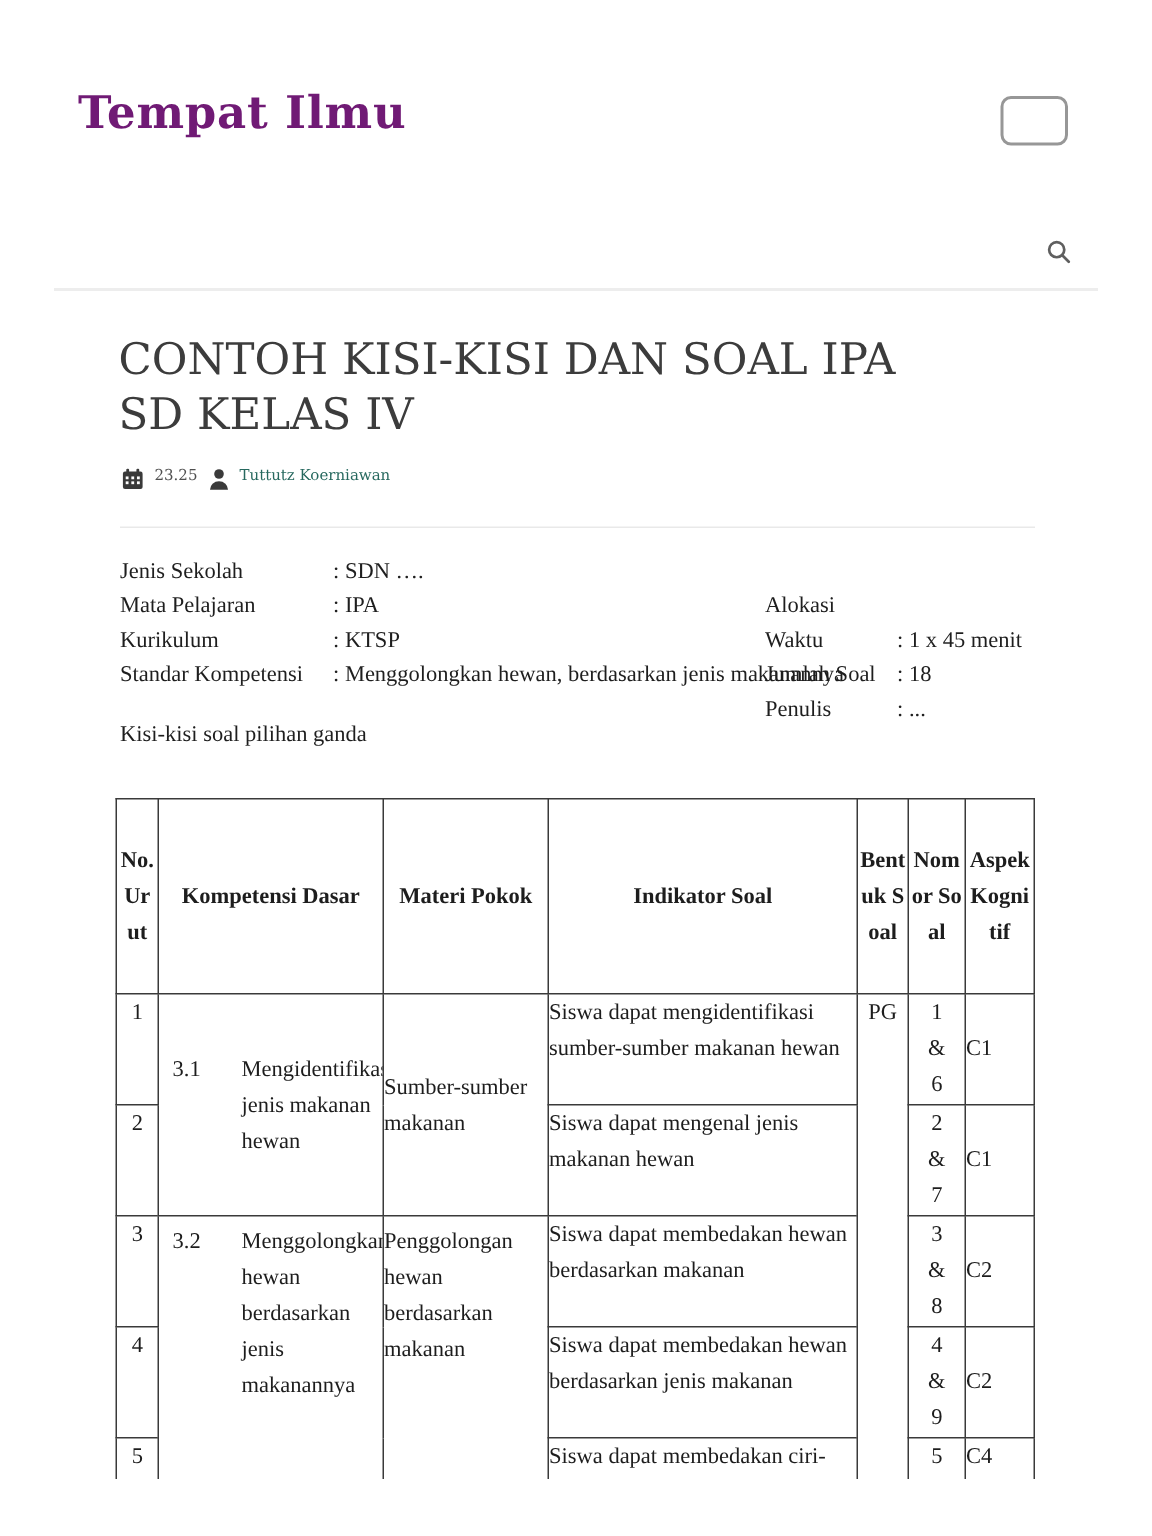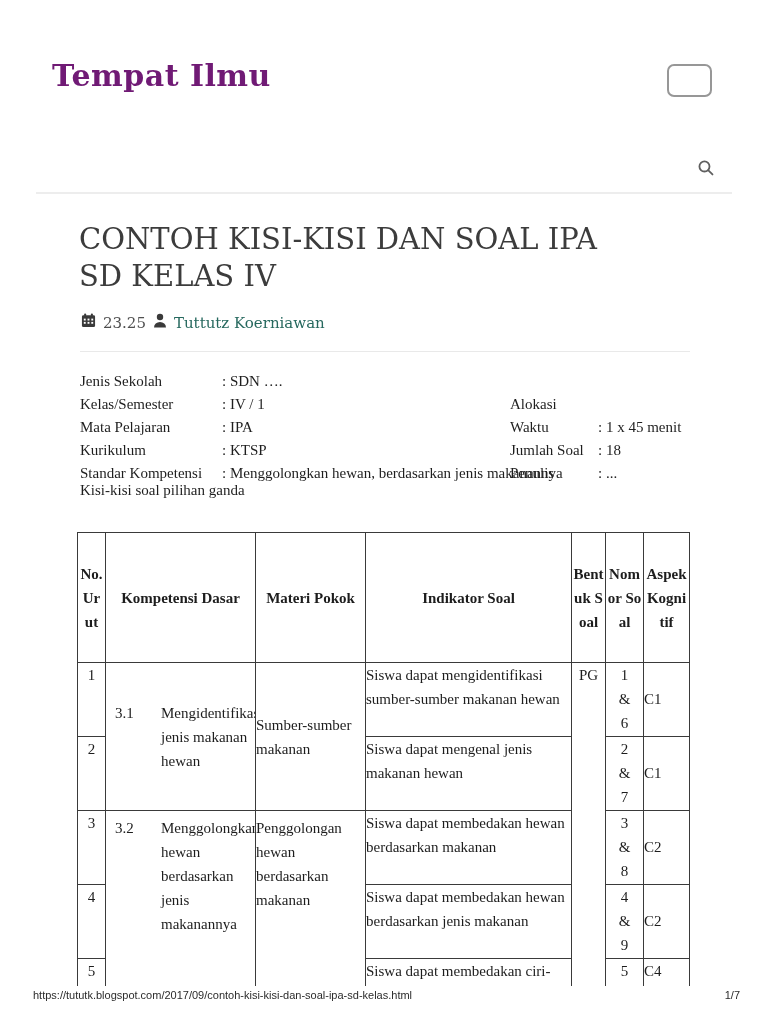--- a/index.html
+++ b/index.html
@@ -21,22 +21,22 @@
              font-family:"DejaVu Serif", serif;font-weight:bold;font-size:30px;
              letter-spacing:.5px;color:#701a75;cursor:pointer;}
   .menu-button{position:absolute;left:667px;top:64px;width:41px;height:29px;
                border:2px solid #979797;border-radius:7px;background:#fff;cursor:pointer;}
   .search-icon{position:absolute;left:697px;top:159px;width:18px;height:18px;cursor:pointer;}
   .header-divider{position:absolute;left:36px;top:192px;width:696px;height:2px;background:#ededed;}
   
   .post-title{position:absolute;left:79px;top:221px;width:570px;margin:0;
               font-family:"DejaVu Serif", serif;font-weight:normal;font-size:29px;
               line-height:37px;color:#3c3c3c;}
-  .post-meta{position:absolute;left:81px;top:312px;height:20px;display:flex;align-items:flex-end;gap:7px;
-             font-family:"DejaVu Serif", serif;font-size:15px;color:#4f4f4f;}
+  .post-meta{position:absolute;left:81px;top:312px;height:20px;display:flex;align-items:flex-start;gap:7px;
+             font-family:"DejaVu Serif", serif;font-size:10px;color:#4f4f4f;}
   .post-meta .author{color:#26685e;cursor:pointer;}
   .meta-divider{position:absolute;left:80px;top:351px;width:610px;height:1px;background:#e9e9e9;}
   
   .exam-info{position:absolute;left:80px;top:370px;width:612px;font-size:15px;line-height:23px;color:#1e1e1e;}
   .info-row .lbl{display:inline-block;width:142px;}
   .exam-info-right{position:absolute;left:430px;top:23px;width:182px;}
   .exam-info-right .lbl{display:inline-block;width:88px;}
   
   .kisi-caption{position:absolute;left:80px;top:482px;margin:0;font-size:15px;color:#1e1e1e;}
   table.kisi{position:absolute;left:77px;top:532px;width:612px;border-collapse:collapse;table-layout:fixed;
@@ -114,23 +114,20 @@
       <span class="author">Tuttutz Koerniawan</span>
     </div>
 
     <div class="meta-divider"></div>
 
     <div class="exam-info">
       <div class="info-row">
         <span class="lbl">Jenis Sekolah</span><span>: SDN ….</span>
       </div>
       <div class="info-row">
-        <span class="lbl">Kelas/Semester</span><span>: IV / 1</span>
-      </div>
-      <div class="info-row">
         <span class="lbl">Mata Pelajaran</span><span>: IPA</span>
       </div>
       <div class="info-row">
         <span class="lbl">Kurikulum</span><span>: KTSP</span>
       </div>
       <div class="info-row">
         <span class="lbl">Standar Kompetensi</span><span>: Menggolongkan hewan, berdasarkan jenis makanannya</span>
       </div>
       <div class="exam-info-right">
         <div class="info-row">
@@ -218,18 +215,14 @@
         <td class="no">5</td>
         <td class="indikator">Siswa dapat membedakan ciri-</td>
         <td class="nomor">5</td>
         <td class="aspek top">C4</td>
       </tr>
     </tbody>
       </table>
 
   </div>
 
-  <div class="print-footer">
-    <span class="pf-url">https://tututk.blogspot.com/2017/09/contoh-kisi-kisi-dan-soal-ipa-sd-kelas.html</span>
-    <span class="pf-page">1/7</span>
-  </div>
 
 </div>
 
 </body></html>

